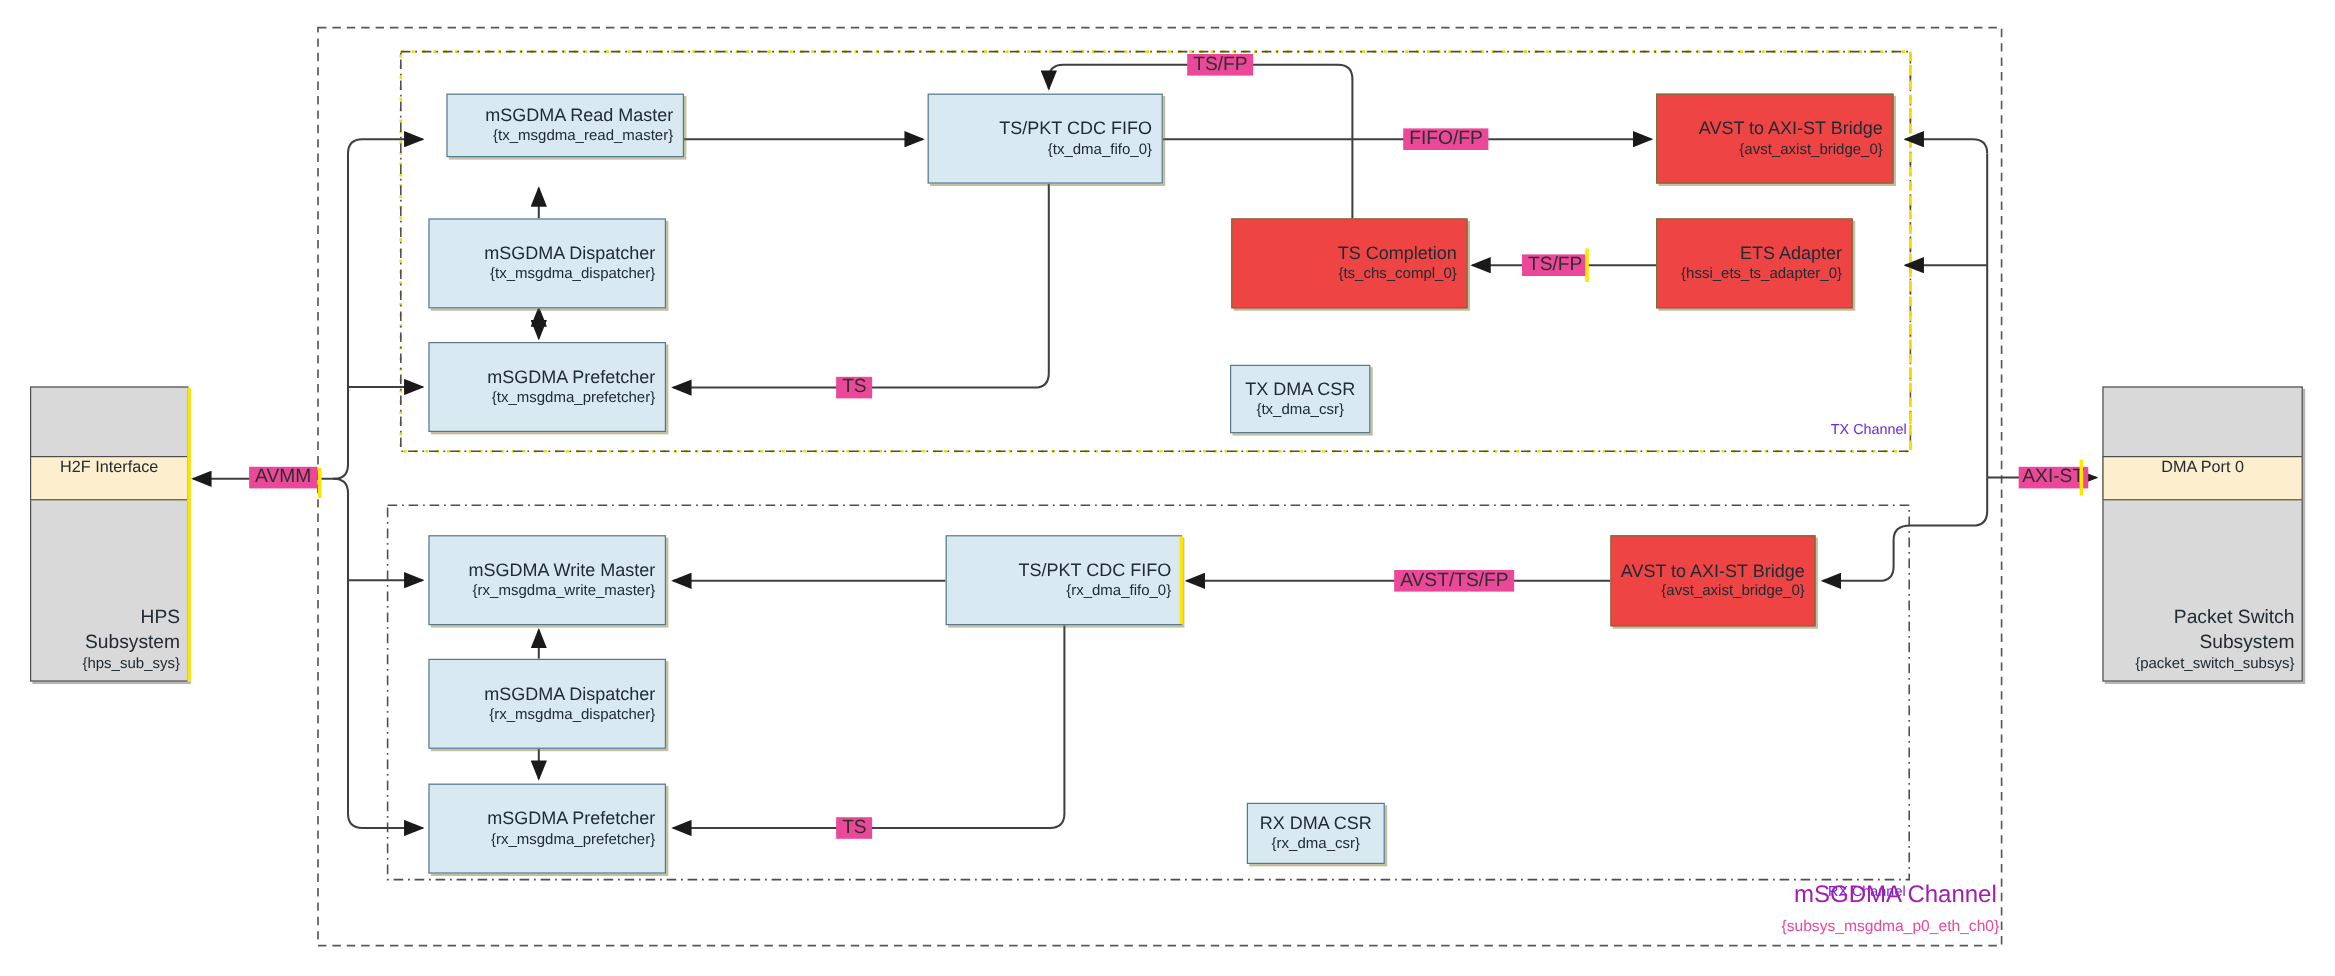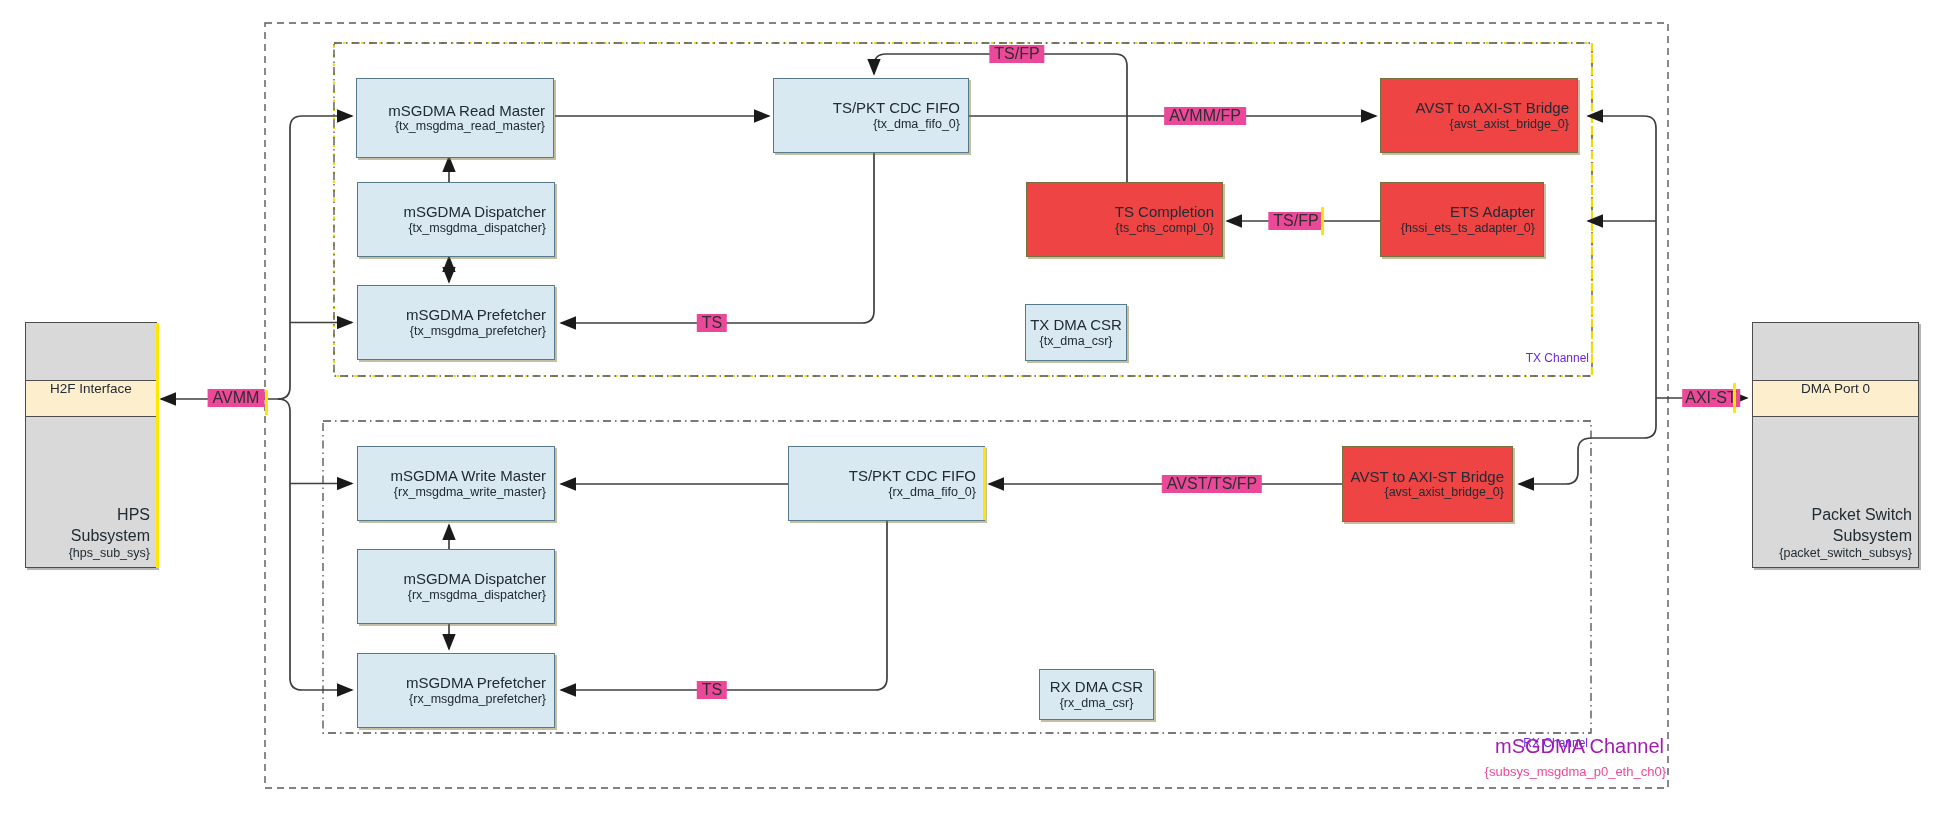--- a/index.html
+++ b/index.html
@@ -106,37 +106,37 @@
     <div class="corner">
       <div class="t">Packet Switch</div>
       <div class="t">Subsystem</div>
       <div class="i">{packet_switch_subsys}</div>
     </div>
   </div>
   <div class="band" style="left:1752px;top:380px;width:167px;height:37px">
     <span>DMA Port 0</span>
   </div>
 
-  <div class="blk blue" style="left:356px;top:78px;width:198px;height:80px">
+  <div class="blk blue" style="left:372px;top:78px;width:198px;height:53px">
     <div class="t">mSGDMA Read Master</div>
     <div class="i">{tx_msgdma_read_master}</div>
   </div>
   <div class="blk blue" style="left:357px;top:182px;width:198px;height:75px">
     <div class="t">mSGDMA Dispatcher</div>
     <div class="i">{tx_msgdma_dispatcher}</div>
   </div>
   <div class="blk blue" style="left:357px;top:285px;width:198px;height:75px">
     <div class="t">mSGDMA Prefetcher</div>
     <div class="i">{tx_msgdma_prefetcher}</div>
   </div>
   <div class="blk blue" style="left:773px;top:78px;width:196px;height:75px">
     <div class="t">TS/PKT CDC FIFO</div>
     <div class="i">{tx_dma_fifo_0}</div>
   </div>
-  <div class="blk blue center" style="left:1025px;top:304px;width:102px;height:57px">
+  <div class="blk blue center" style="left:1025px;top:304px;width:117px;height:57px">
     <div class="t">TX DMA CSR</div>
     <div class="i">{tx_dma_csr}</div>
   </div>
   <div class="blk orange" style="left:1026px;top:182px;width:197px;height:75px">
     <div class="t">TS Completion</div>
     <div class="i">{ts_chs_compl_0}</div>
   </div>
   <div class="blk orange" style="left:1380px;top:182px;width:164px;height:75px">
     <div class="t">ETS Adapter</div>
     <div class="i">{hssi_ets_ts_adapter_0}</div>
@@ -166,21 +166,21 @@
   <div class="blk blue center" style="left:1039px;top:669px;width:115px;height:51px">
     <div class="t">RX DMA CSR</div>
     <div class="i">{rx_dma_csr}</div>
   </div>
   <div class="blk orange" style="left:1342px;top:446px;width:171px;height:76px">
     <div class="t">AVST to AXI-ST Bridge</div>
     <div class="i">{avst_axist_bridge_0}</div>
   </div>
 
   <span class="lbl" style="left:236px;top:398px">AVMM</span>
-  <span class="lbl" style="left:1205px;top:116px">AVMM/FP</span>
+  <span class="lbl" style="left:1205px;top:116px">FIFO/FP</span>
   <span class="lbl" style="left:1017px;top:54px">TS/FP</span>
   <span class="lbl" style="left:1296px;top:221px">TS/FP</span>
   <span class="lbl" style="left:712px;top:323px">TS</span>
   <span class="lbl" style="left:712px;top:690px">TS</span>
   <span class="lbl" style="left:1212px;top:484px">AVST/TS/FP</span>
   <span class="lbl" style="left:1711px;top:398px;padding:0 3px">AXI-ST</span>
 
   <div class="tick" style="left:265px;top:390px;height:25px"></div>
   <div class="tick" style="left:1321px;top:207px;height:28px"></div>
   <div class="tick" style="left:1733px;top:383px;height:30px"></div>

